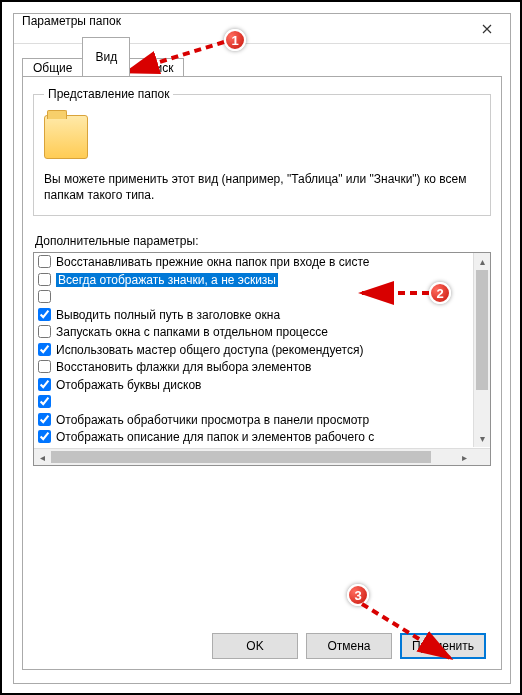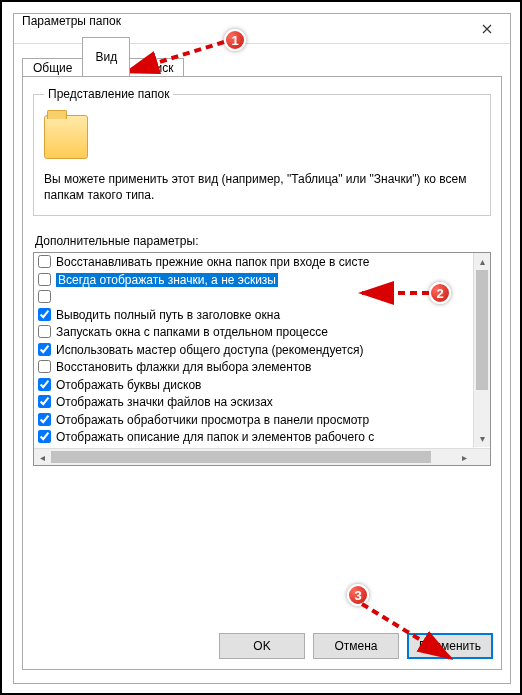--- a/index.html
+++ b/index.html
@@ -214,21 +214,21 @@
     left: 17px; width: 380px;
     background: #c2c2c2;
   }
   .restore-row {
     text-align: right;
     margin-top: 12px;
   }
   .restore-row button { min-width: 270px; }
   .dialog-buttons {
     position: absolute;
-    right: 8px;
+    right: 15px;
     bottom: 10px;
     display: flex;
     gap: 8px;
   }
   .dialog-buttons button { min-width: 86px; }
 
   
   .badge {
     position: absolute;
     width: 22px; height: 22px;
@@ -308,21 +308,20 @@
             <div class="list-item">
               <input type="checkbox" style="">
               <span class="item-text">Восстановить флажки для выбора элементов</span>
             </div>
             <div class="list-item">
               <input type="checkbox" checked="" style="">
               <span class="item-text">Отображать буквы дисков</span>
             </div>
             <div class="list-item">
               <input type="checkbox" checked="" style="">
-              <span class="item-text">Отображать значки файлов на эскизах</span>
             </div>
             <div class="list-item">
               <input type="checkbox" checked="" style="">
               <span class="item-text">Отображать обработчики просмотра в панели просмотр</span>
             </div>
             <div class="list-item">
               <input type="checkbox" checked="" style="">
               <span class="item-text">Отображать описание для папок и элементов рабочего с</span>
             </div>
           </div>

